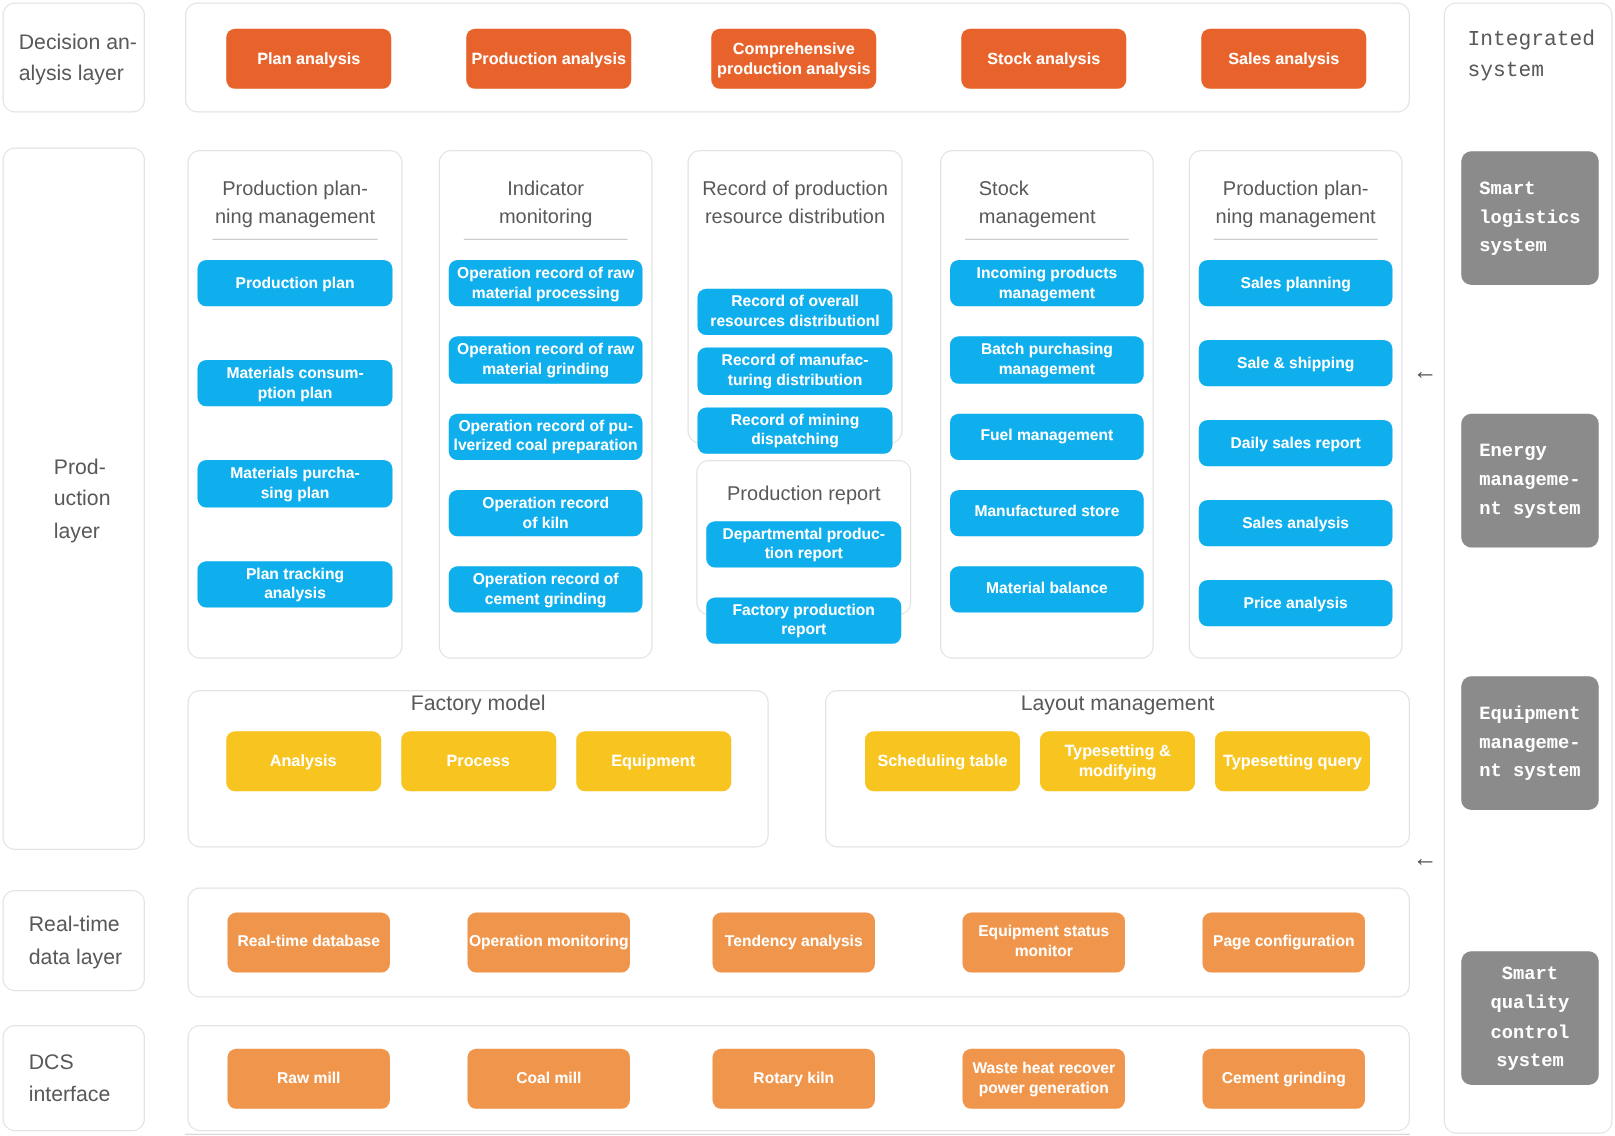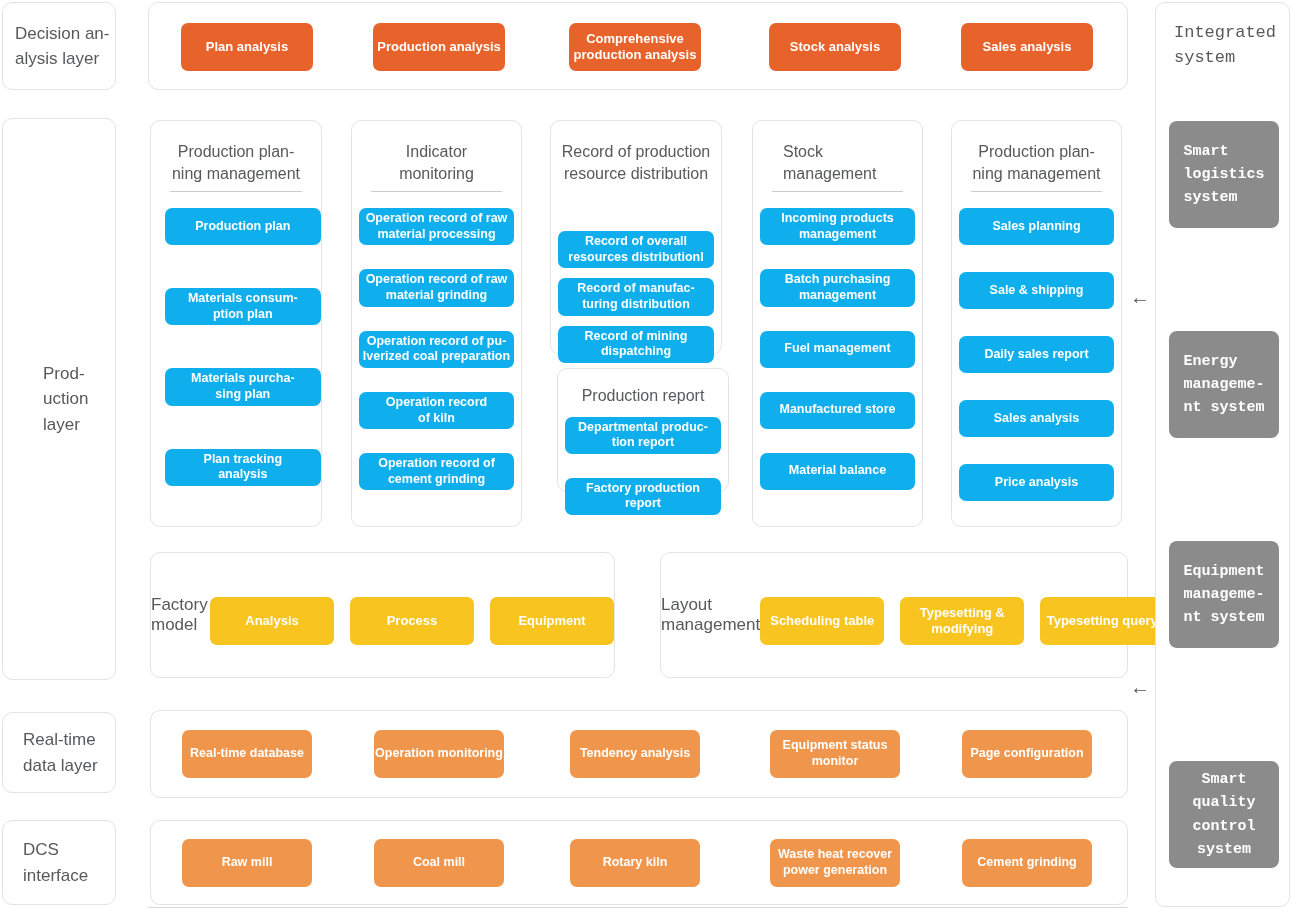--- a/index.html
+++ b/index.html
@@ -26,27 +26,27 @@
   .btn-orange { position:absolute; width:132px; height:48px; top:20px; background:#e8632b; font-size:13px; }
   .btn-sand   { position:absolute; width:130px; height:48px; background:#f0964c; font-size:12.5px; }
   .btn-yellow { width:124px; height:48px; background:#f7c420; font-size:13px; }
   .btn-blue   { width:92%; min-height:37px; padding:3px 2px; background:#0faeec; font-size:12.5px; }
 
   
   .card { display:flex; flex-direction:column; align-items:center; padding-top:20px; }
   .card-header { font-size:16px; line-height:1.35; text-align:center; color:#58595b; white-space:pre-line; }
   .hairline { height:1px; background:#ccc; width:78%; margin:7px auto 0; }
   .items { display:flex; flex-direction:column; align-items:center; width:100%; margin-top:16px; }
-  .gap43 { gap:43px;align-items:flex-end; } .gap22 { gap:24px; } .gap10 { gap:10px; }
+  .gap43 { gap:43px; } .gap22 { gap:24px; } .gap10 { gap:10px; }
   .gap24 { gap:24px; } .gap27 { gap:27px; }
 
   .left-head { text-align:left !important; align-self:flex-start; padding-left:30px; }
 
   
-  .ymodel { display:flex; flex-direction:row; align-items:center; }
+  .ymodel { display:flex; flex-direction:column; align-items:center; }
   .ymodel-header { font-size:17px; color:#58595b; }
   .yrow { display:flex; gap:16px; margin-top:12px; }
 
   
   .sidebar-header { font-size:17px; line-height:1.45; padding:18px 0 0 18px; white-space:pre-line; color:#58595b; }
   .sys-box {
     position:absolute; left:13px; width:110px; height:107px;
     background:#8b8b8b; border-radius:8px; color:#fff;
     display:flex; align-items:center; justify-content:center;
   }

